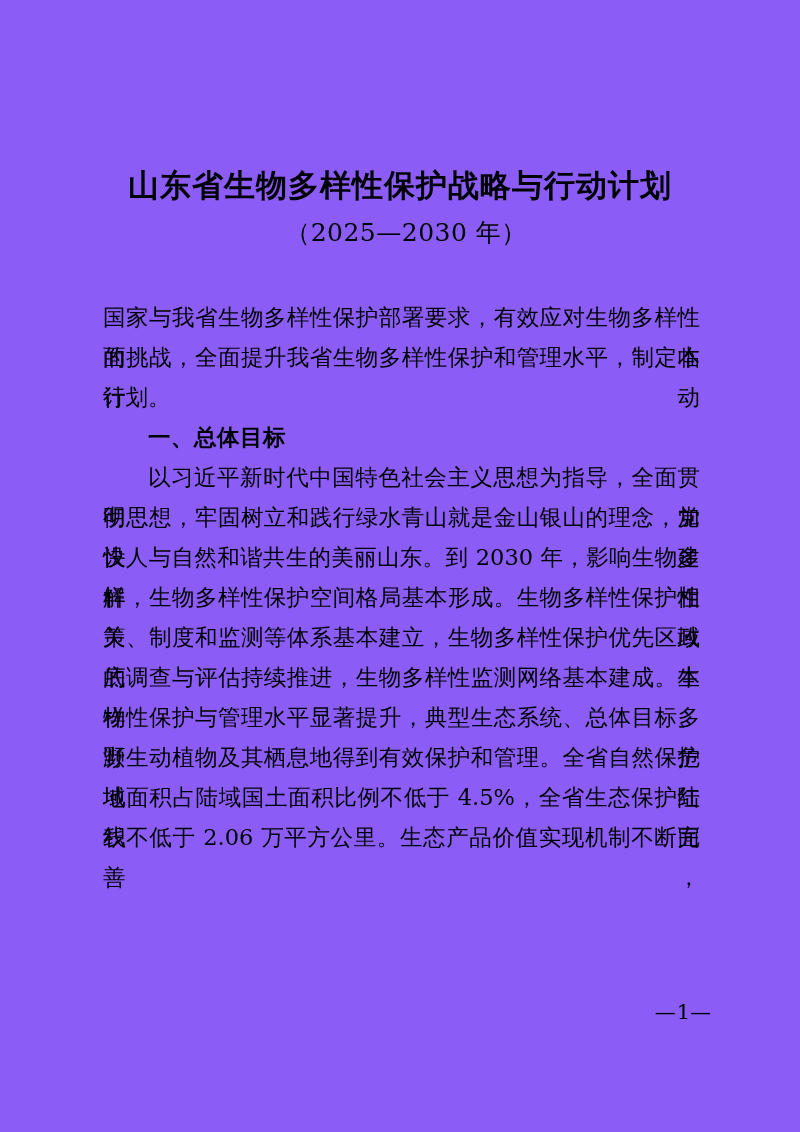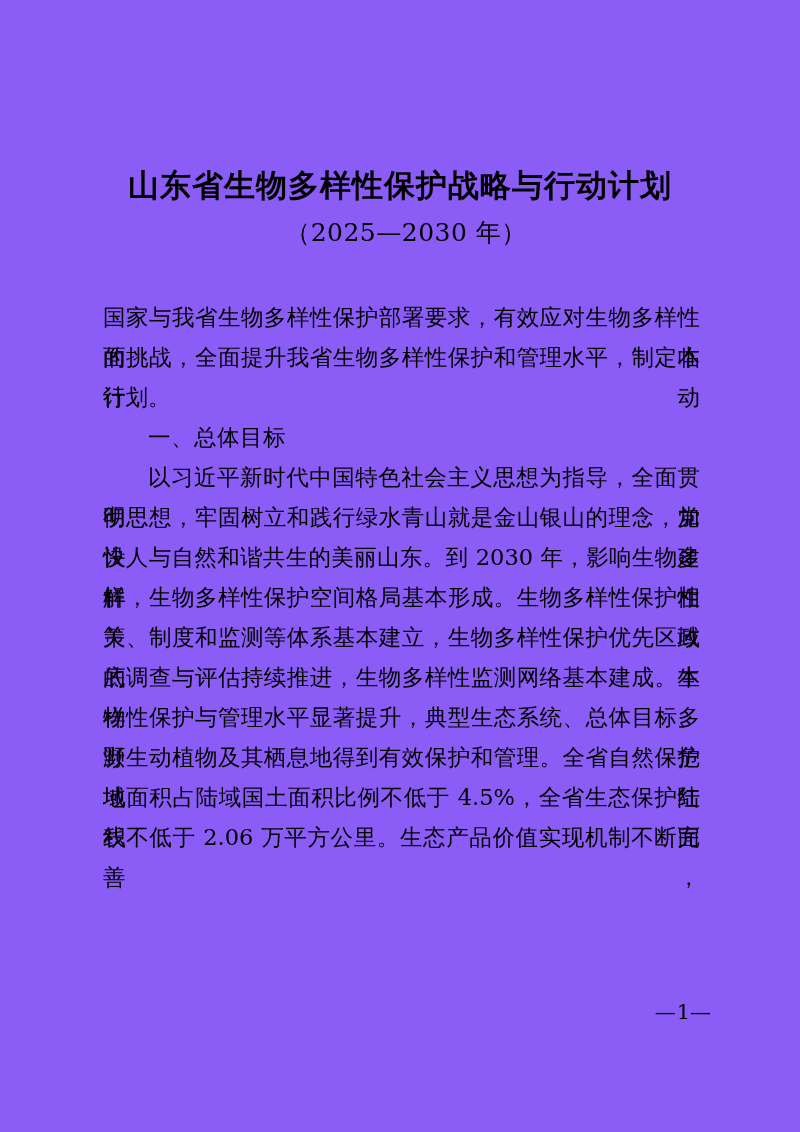--- a/index.html
+++ b/index.html
@@ -81,21 +81,21 @@
   
   .line.indent {
     text-indent: 45px;
   }
 
   
   .heading {
     display: block;
     font-family: "DejaVu Sans", "Liberation Sans", sans-serif;
     font-size: 22.5px;
-    font-weight: normal;
+    font-weight: bold;
     line-height: 40px;
     height: 40px;
     text-indent: 45px;
     letter-spacing: 0.5px;
     text-align: left;
   }
 
   
   .num {
     font-family: "DejaVu Serif", "Liberation Serif", serif;

